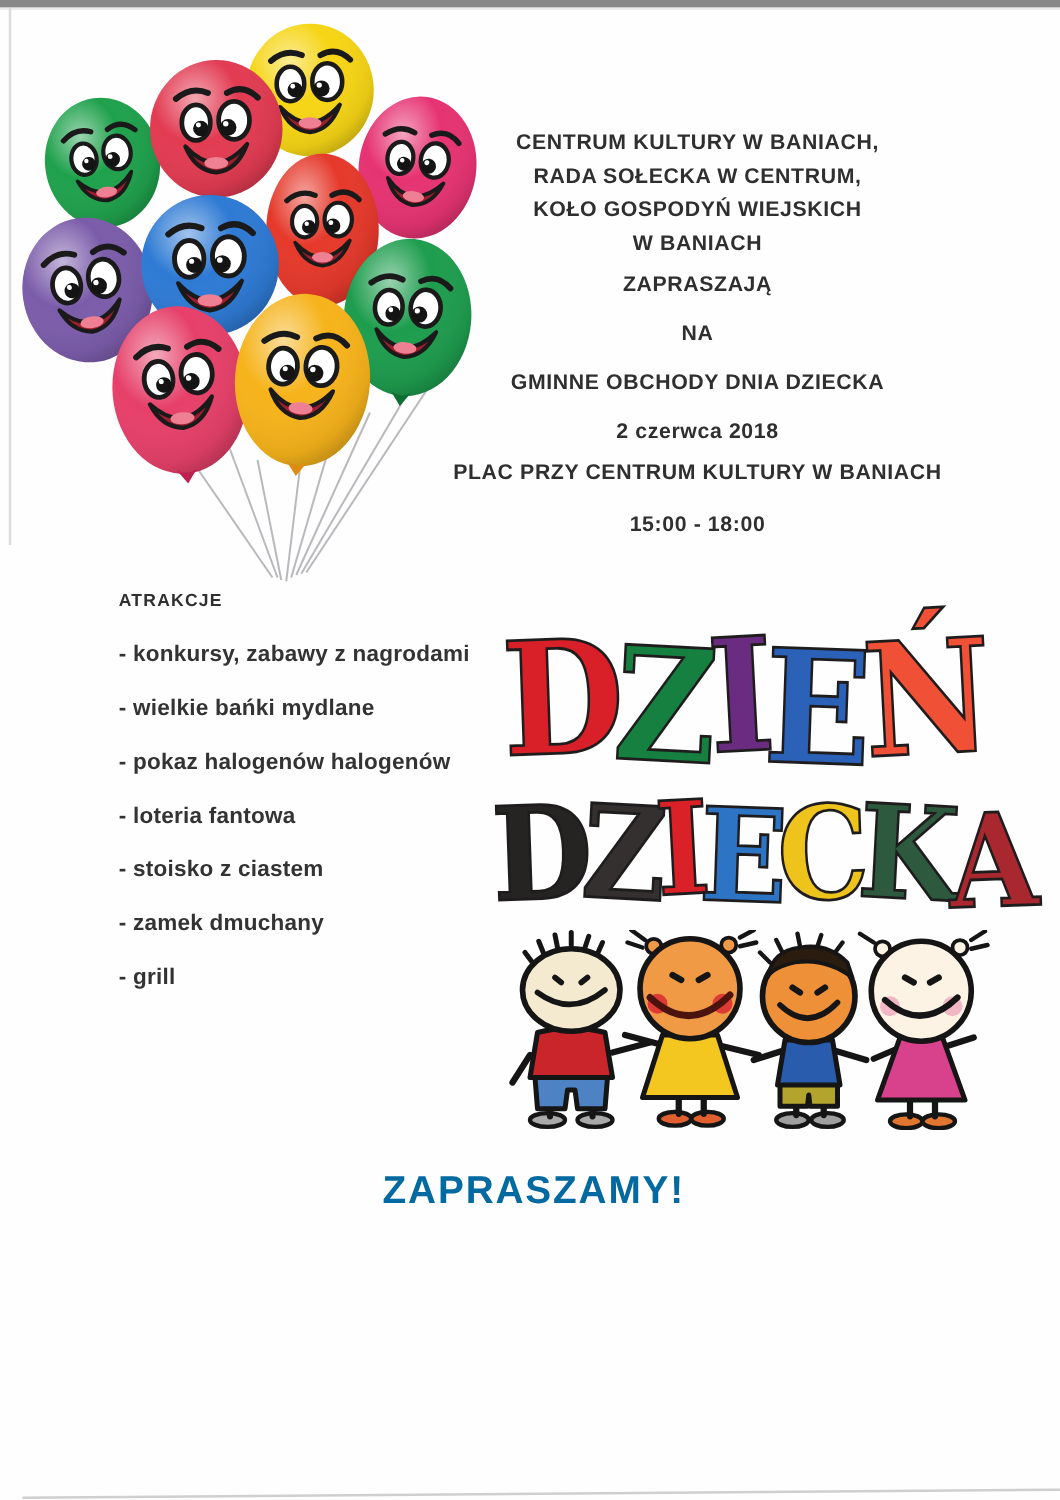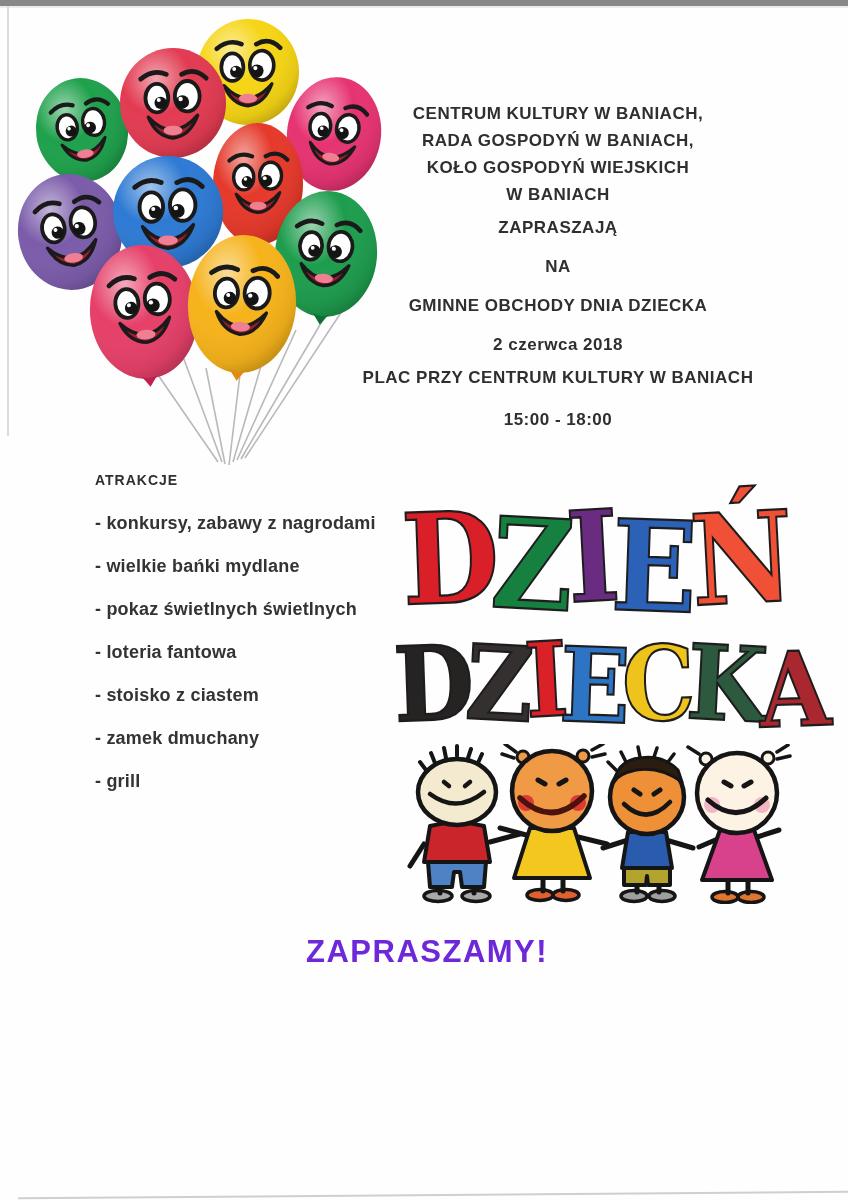--- a/index.html
+++ b/index.html
@@ -36,21 +36,21 @@
   .art-letter{
     display:inline-block; font-family:"DejaVu Serif", serif; font-weight:700;
     line-height:1; -webkit-text-stroke:2px #1e1c1c; text-stroke:2px #1e1c1c;
   }
   #dzien .art-letter{margin-right:-7px;}
   #dziecka .art-letter{margin-right:-8px;}
 
   
   .closing{
     position:absolute; left:306px; top:928px; font-size:31px; font-weight:800;
-    letter-spacing:1.5px; color:#6d28d9;
+    letter-spacing:1.5px; color:#0369a1;
   }
   .balloons-svg{position:absolute; left:6px; top:4px;}
   .kids-svg{position:absolute; left:402px; top:738px;}
 </style>
 </head>
 <body>
 
 <div class="page">
   <div class="scan-top"></div>
   <div class="scan-left"></div>
@@ -159,37 +159,37 @@
       <ellipse rx="54" ry="69" fill="url(#shade)"></ellipse>
       <path d="M-8,66 L0,77 L8,66 Q0,71 -8,66 Z" fill="#e18a10"></path>
       <g transform="translate(0,-8) scale(0.96)">
           <use href="#bface"></use>
         </g>
     </g>
   </svg>
 
   <div class="header-block">
     <div>CENTRUM KULTURY W BANIACH,</div>
-    <div>RADA GOSPODYŃ W BANIACH,</div>
+    <div>RADA SOŁECKA W CENTRUM,</div>
     <div>KOŁO GOSPODYŃ WIEJSKICH</div>
     <div>W BANIACH</div>
     <div class="gap-sm">ZAPRASZAJĄ</div>
     <div class="gap-md">NA</div>
     <div class="gap-md">GMINNE OBCHODY DNIA DZIECKA</div>
     <div class="gap-md">2 czerwca 2018</div>
     <div class="gap-sm">PLAC PRZY CENTRUM KULTURY W BANIACH</div>
     <div class="gap-lg">15:00 - 18:00</div>
   </div>
 
   <div class="attractions">
     <div class="attractions-title">ATRAKCJE</div>
     <ul>
       <li>- konkursy, zabawy z nagrodami</li>
       <li>- wielkie bańki mydlane</li>
-      <li>- pokaz świetlnych świetlnych</li>
+      <li>- pokaz halogenów halogenów</li>
       <li>- loteria fantowa</li>
       <li>- stoisko z ciastem</li>
       <li>- zamek dmuchany</li>
       <li>- grill</li>
     </ul>
   </div>
 
   <div id="dzien" class="art-line"><span class="art-letter" style="color: rgb(217, 31, 39); transform: rotate(-2deg) translateY(0px) scaleY(1.12);">D</span><span class="art-letter" style="color: rgb(21, 128, 63); transform: rotate(3deg) translateY(6px) scaleY(1.12);">Z</span><span class="art-letter" style="color: rgb(106, 44, 128); transform: rotate(-3deg) translateY(-2px) scaleY(1.12);">I</span><span class="art-letter" style="color: rgb(43, 98, 184); transform: rotate(2deg) translateY(8px) scaleY(1.12);">E</span><span class="art-letter" style="color: rgb(239, 80, 54); transform: rotate(-3deg) translateY(0px) scaleY(1.12);">Ń</span></div>
   <div id="dziecka" class="art-line"><span class="art-letter" style="color: rgb(38, 35, 35); transform: rotate(-2deg) translateY(0px) scaleY(1.12);">D</span><span class="art-letter" style="color: rgb(52, 48, 48); transform: rotate(3deg) translateY(0px) scaleY(1.12);">Z</span><span class="art-letter" style="color: rgb(218, 33, 40); transform: rotate(-3deg) translateY(-4px) scaleY(1.12);">I</span><span class="art-letter" style="color: rgb(45, 116, 196); transform: rotate(2deg) translateY(2px) scaleY(1.12);">E</span><span class="art-letter" style="color: rgb(238, 196, 28); transform: rotate(-2deg) translateY(0px) scaleY(1.12);">C</span><span class="art-letter" style="color: rgb(45, 90, 62); transform: rotate(3deg) translateY(0px) scaleY(1.12);">K</span><span class="art-letter" style="color: rgb(169, 40, 47); transform: rotate(-2deg) translateY(6px) scaleY(1.12);">A</span></div>
 

